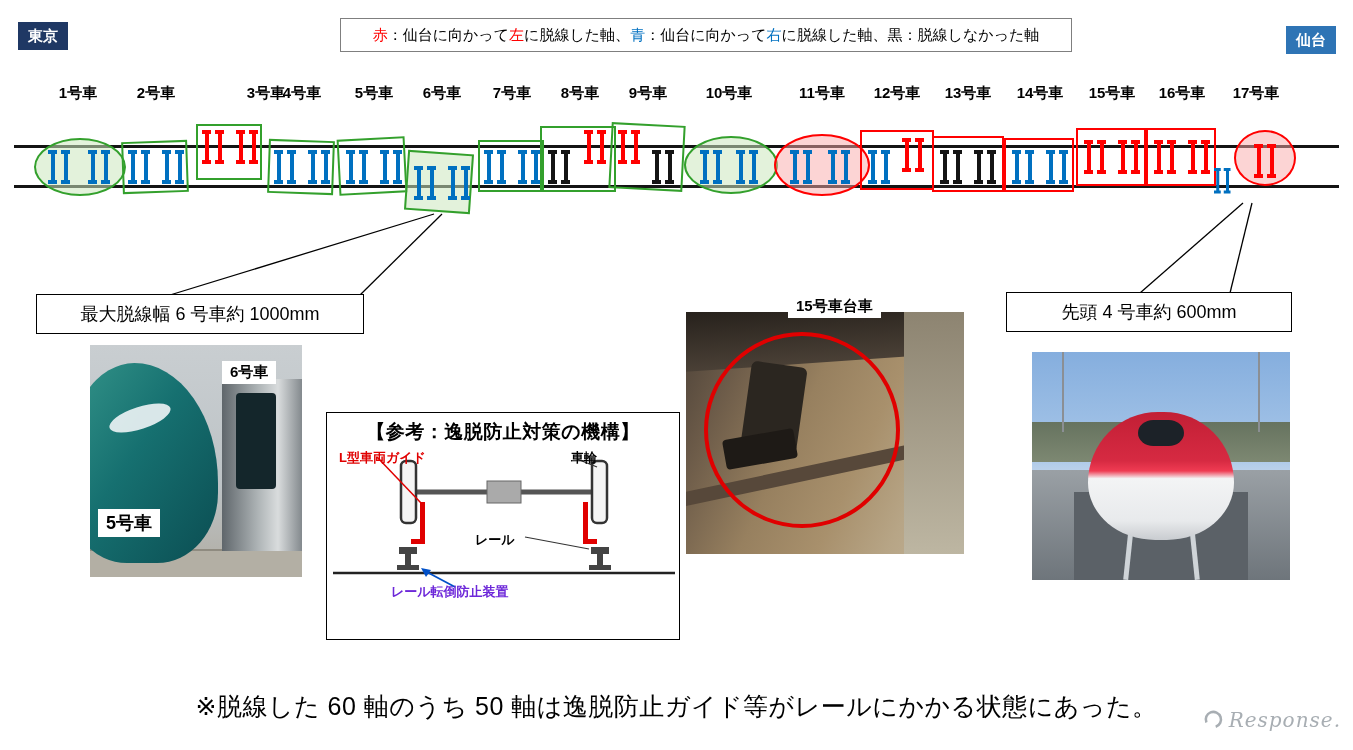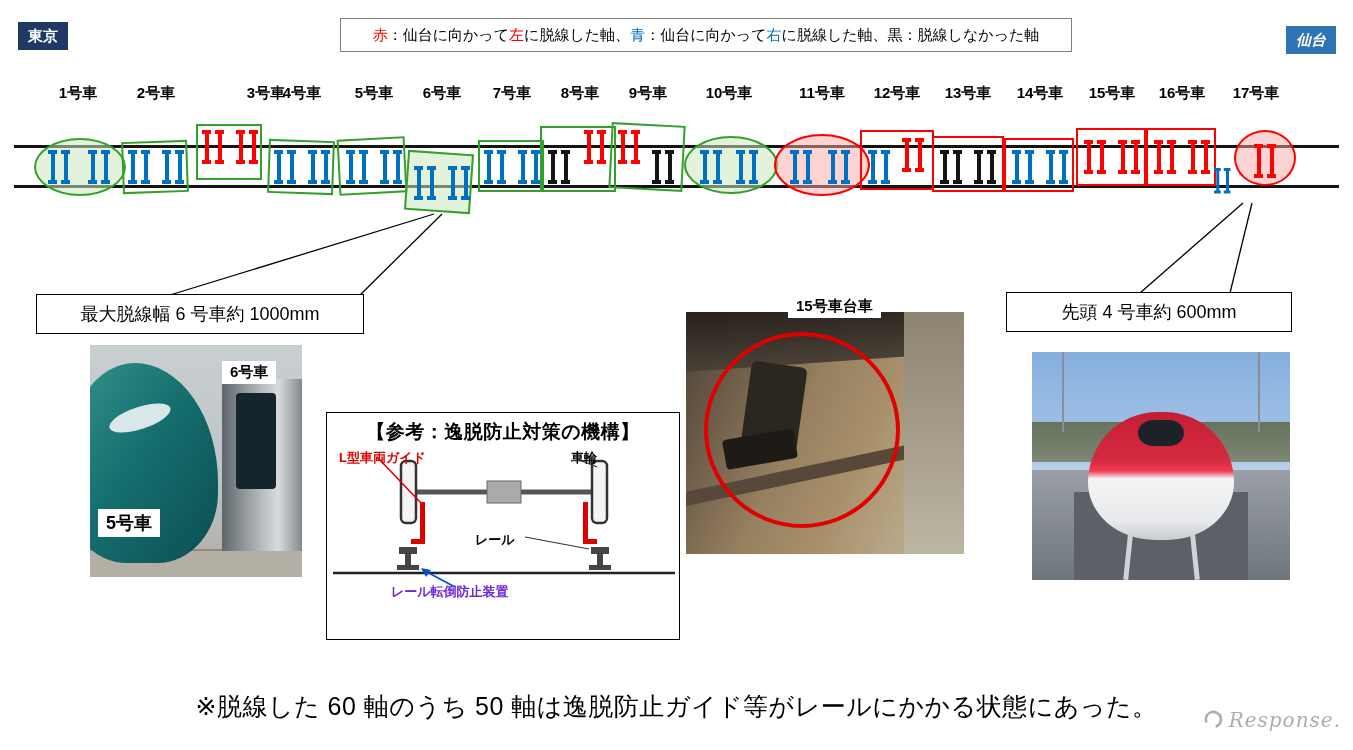--- a/index.html
+++ b/index.html
@@ -41,21 +41,21 @@
   .watermark{position:absolute;right:12px;top:708px;display:flex;align-items:center;gap:4px;color:#a8aeb3;
     font-family:"DejaVu Serif","Liberation Serif",serif;font-size:20px;font-style:italic;letter-spacing:1px;z-index:7;}
 </style>
 </head>
 <body>
 
 <div class="badge" style="left: 18px; top: 22px; background: rgb(31, 56, 100);">東京</div>
 <div class="legend">
     <span><span style="color: rgb(255, 0, 0);">赤</span><span style="color: rgb(0, 0, 0);">：仙台に向かって</span><span style="color: rgb(255, 0, 0);">左</span><span style="color: rgb(0, 0, 0);">に脱線した軸、</span><span style="color: rgb(0, 112, 192);">青</span><span style="color: rgb(0, 0, 0);">：仙台に向かって</span><span style="color: rgb(0, 112, 192);">右</span><span style="color: rgb(0, 0, 0);">に脱線した軸、黒：脱線しなかった軸</span></span>
   </div>
-<div class="badge" style="left: 1286px; top: 26px; background: rgb(46, 116, 181); font-style: italic;">仙台</div>
+<div class="badge" style="left: 1286px; top: 26px; background: rgb(46, 116, 181);">仙台</div>
 
 <div class="track-diagram">
   <div class="rail-line" style="top:145px;"></div>
   <div class="rail-line" style="top:185px;"></div>
 <div class="car-label" style="left: 78px;">1号車</div>
     <div class="outline ellipse" style="left: 34px; top: 138px; width: 92px; height: 58px; border-color: rgb(51, 160, 44); background: rgba(204, 232, 189, 0.55);"></div>
     <div class="bogie" style="left: 48px; top: 150px;">
       <span class="axle" style="color: rgb(0, 112, 192);"></span>
       <span class="axle" style="color: rgb(0, 112, 192);"></span>
     </div>

